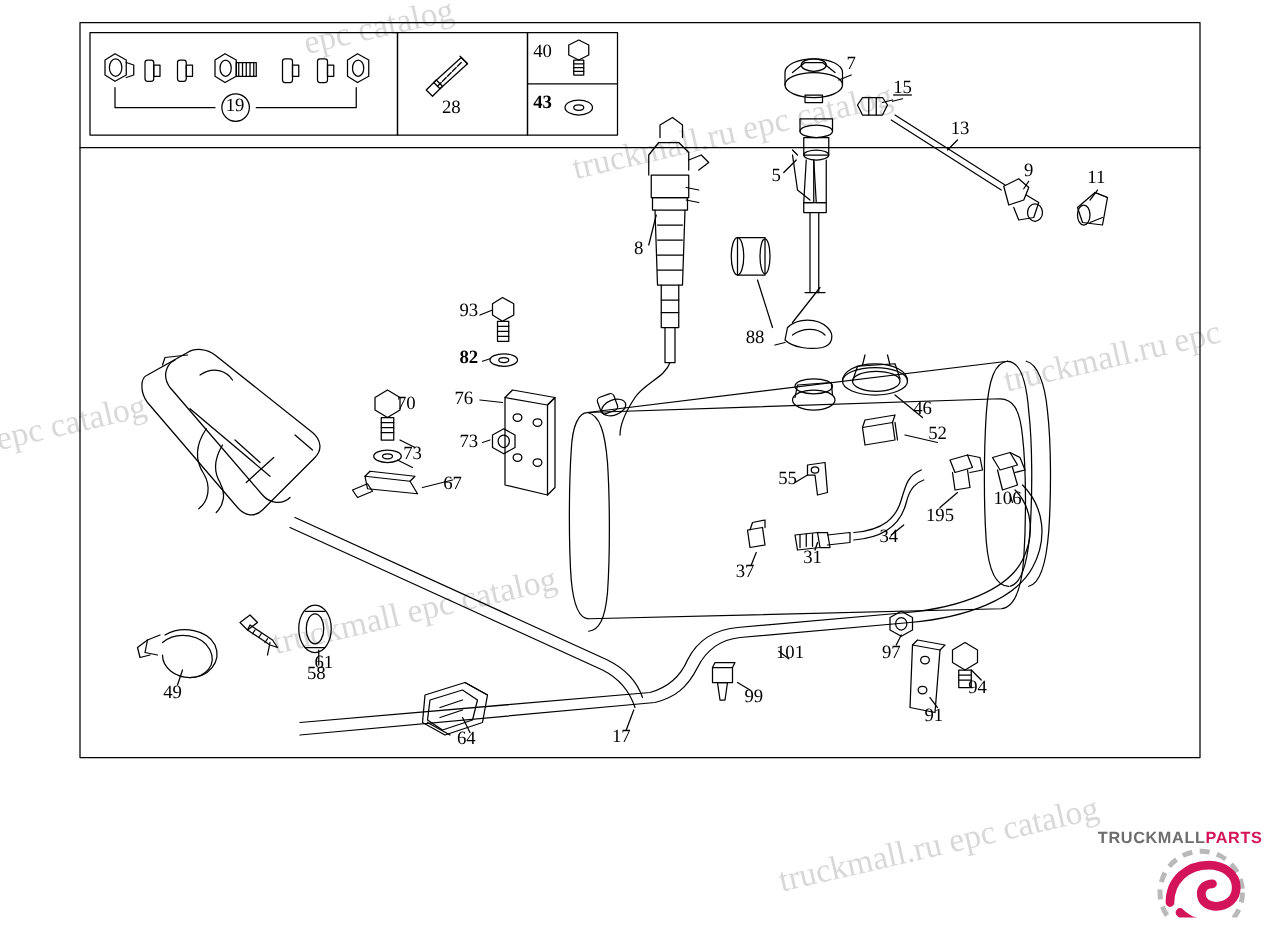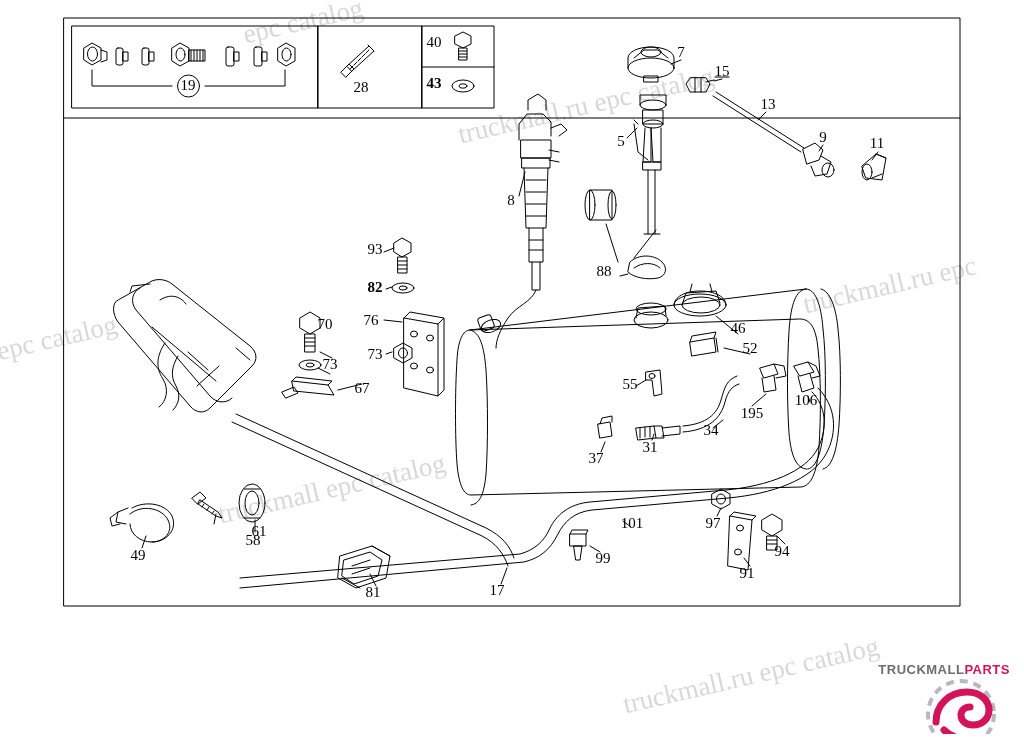--- a/index.html
+++ b/index.html
@@ -424,21 +424,21 @@
       <div class="callout" style="left: 806px; top: 400px; transform: translate(-50%, -50%);">106</div>
       <div class="callout" style="left: 711px; top: 430px; transform: translate(-50%, -50%);">34</div>
       <div class="callout" style="left: 650px; top: 447px; transform: translate(-50%, -50%);">31</div>
       <div class="callout" style="left: 596px; top: 458px; transform: translate(-50%, -50%);">37</div>
       <div class="callout" style="left: 632px; top: 523px; transform: translate(-50%, -50%);">101</div>
       <div class="callout" style="left: 713px; top: 523px; transform: translate(-50%, -50%);">97</div>
       <div class="callout" style="left: 782px; top: 551px; transform: translate(-50%, -50%);">94</div>
       <div class="callout" style="left: 747px; top: 573px; transform: translate(-50%, -50%);">91</div>
       <div class="callout" style="left: 603px; top: 558px; transform: translate(-50%, -50%);">99</div>
       <div class="callout" style="left: 497px; top: 590px; transform: translate(-50%, -50%);">17</div>
-      <div class="callout" style="left: 373px; top: 592px; transform: translate(-50%, -50%);">81</div>
+      <div class="callout" style="left: 373px; top: 592px; transform: translate(-50%, -50%);">64</div>
       <div class="callout" style="left: 138px; top: 555px; transform: translate(-50%, -50%);">49</div>
       <div class="callout" style="left: 212px; top: 531px; transform: translate(-50%, -50%); margin-left: 47px;">61</div>
       <div class="callout" style="left: 253px; top: 540px; transform: translate(-50%, -50%);">58</div>
     </div>
 
   <div class="brand">
     <svg viewBox="0 0 190 78" width="190" height="78">
       <g transform="translate(96,40)">
         <circle cx="45" cy="18" r="33" fill="none" stroke="#b9b9b9" stroke-width="4" stroke-dasharray="8 6"></circle>
         <path d="M20 26 c0 -18 14 -30 31 -30 c13 0 22 8 22 18 c0 9 -7 15 -16 15 c-7 0 -12 -4 -12 -10 c0 -5 4 -8 9 -8" fill="none" stroke="#d4145a" stroke-width="7" stroke-linecap="round"></path>

